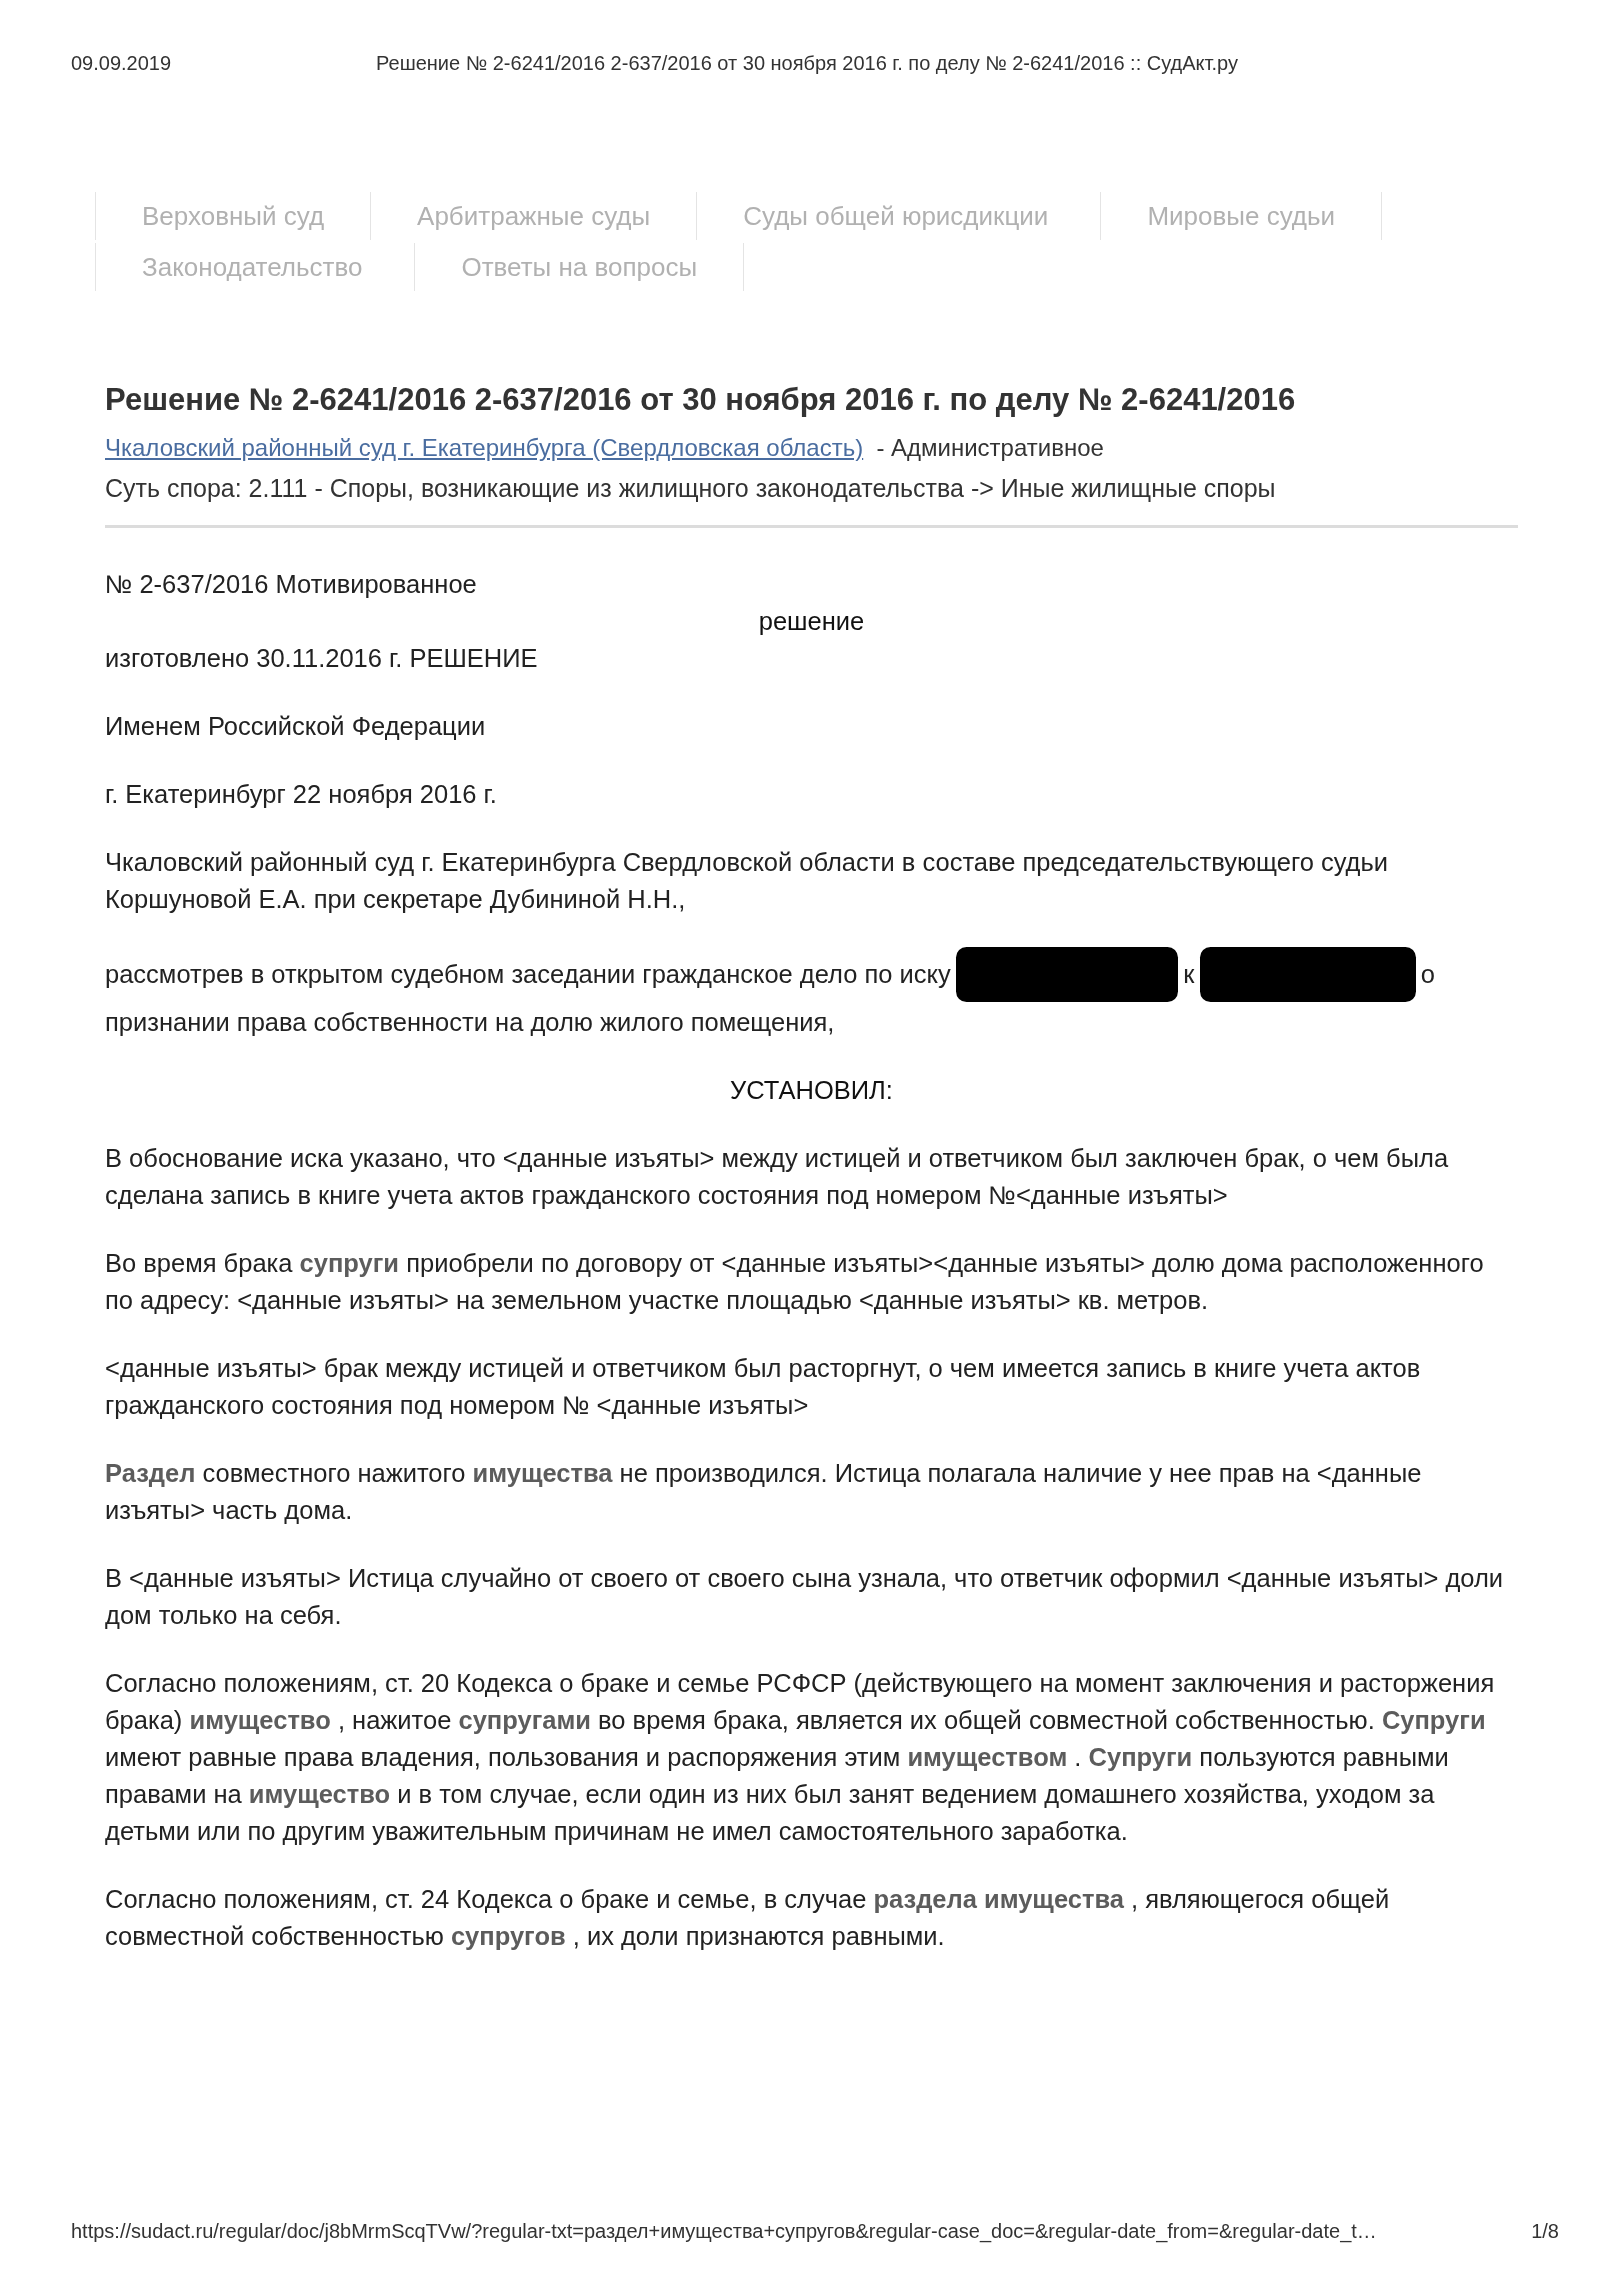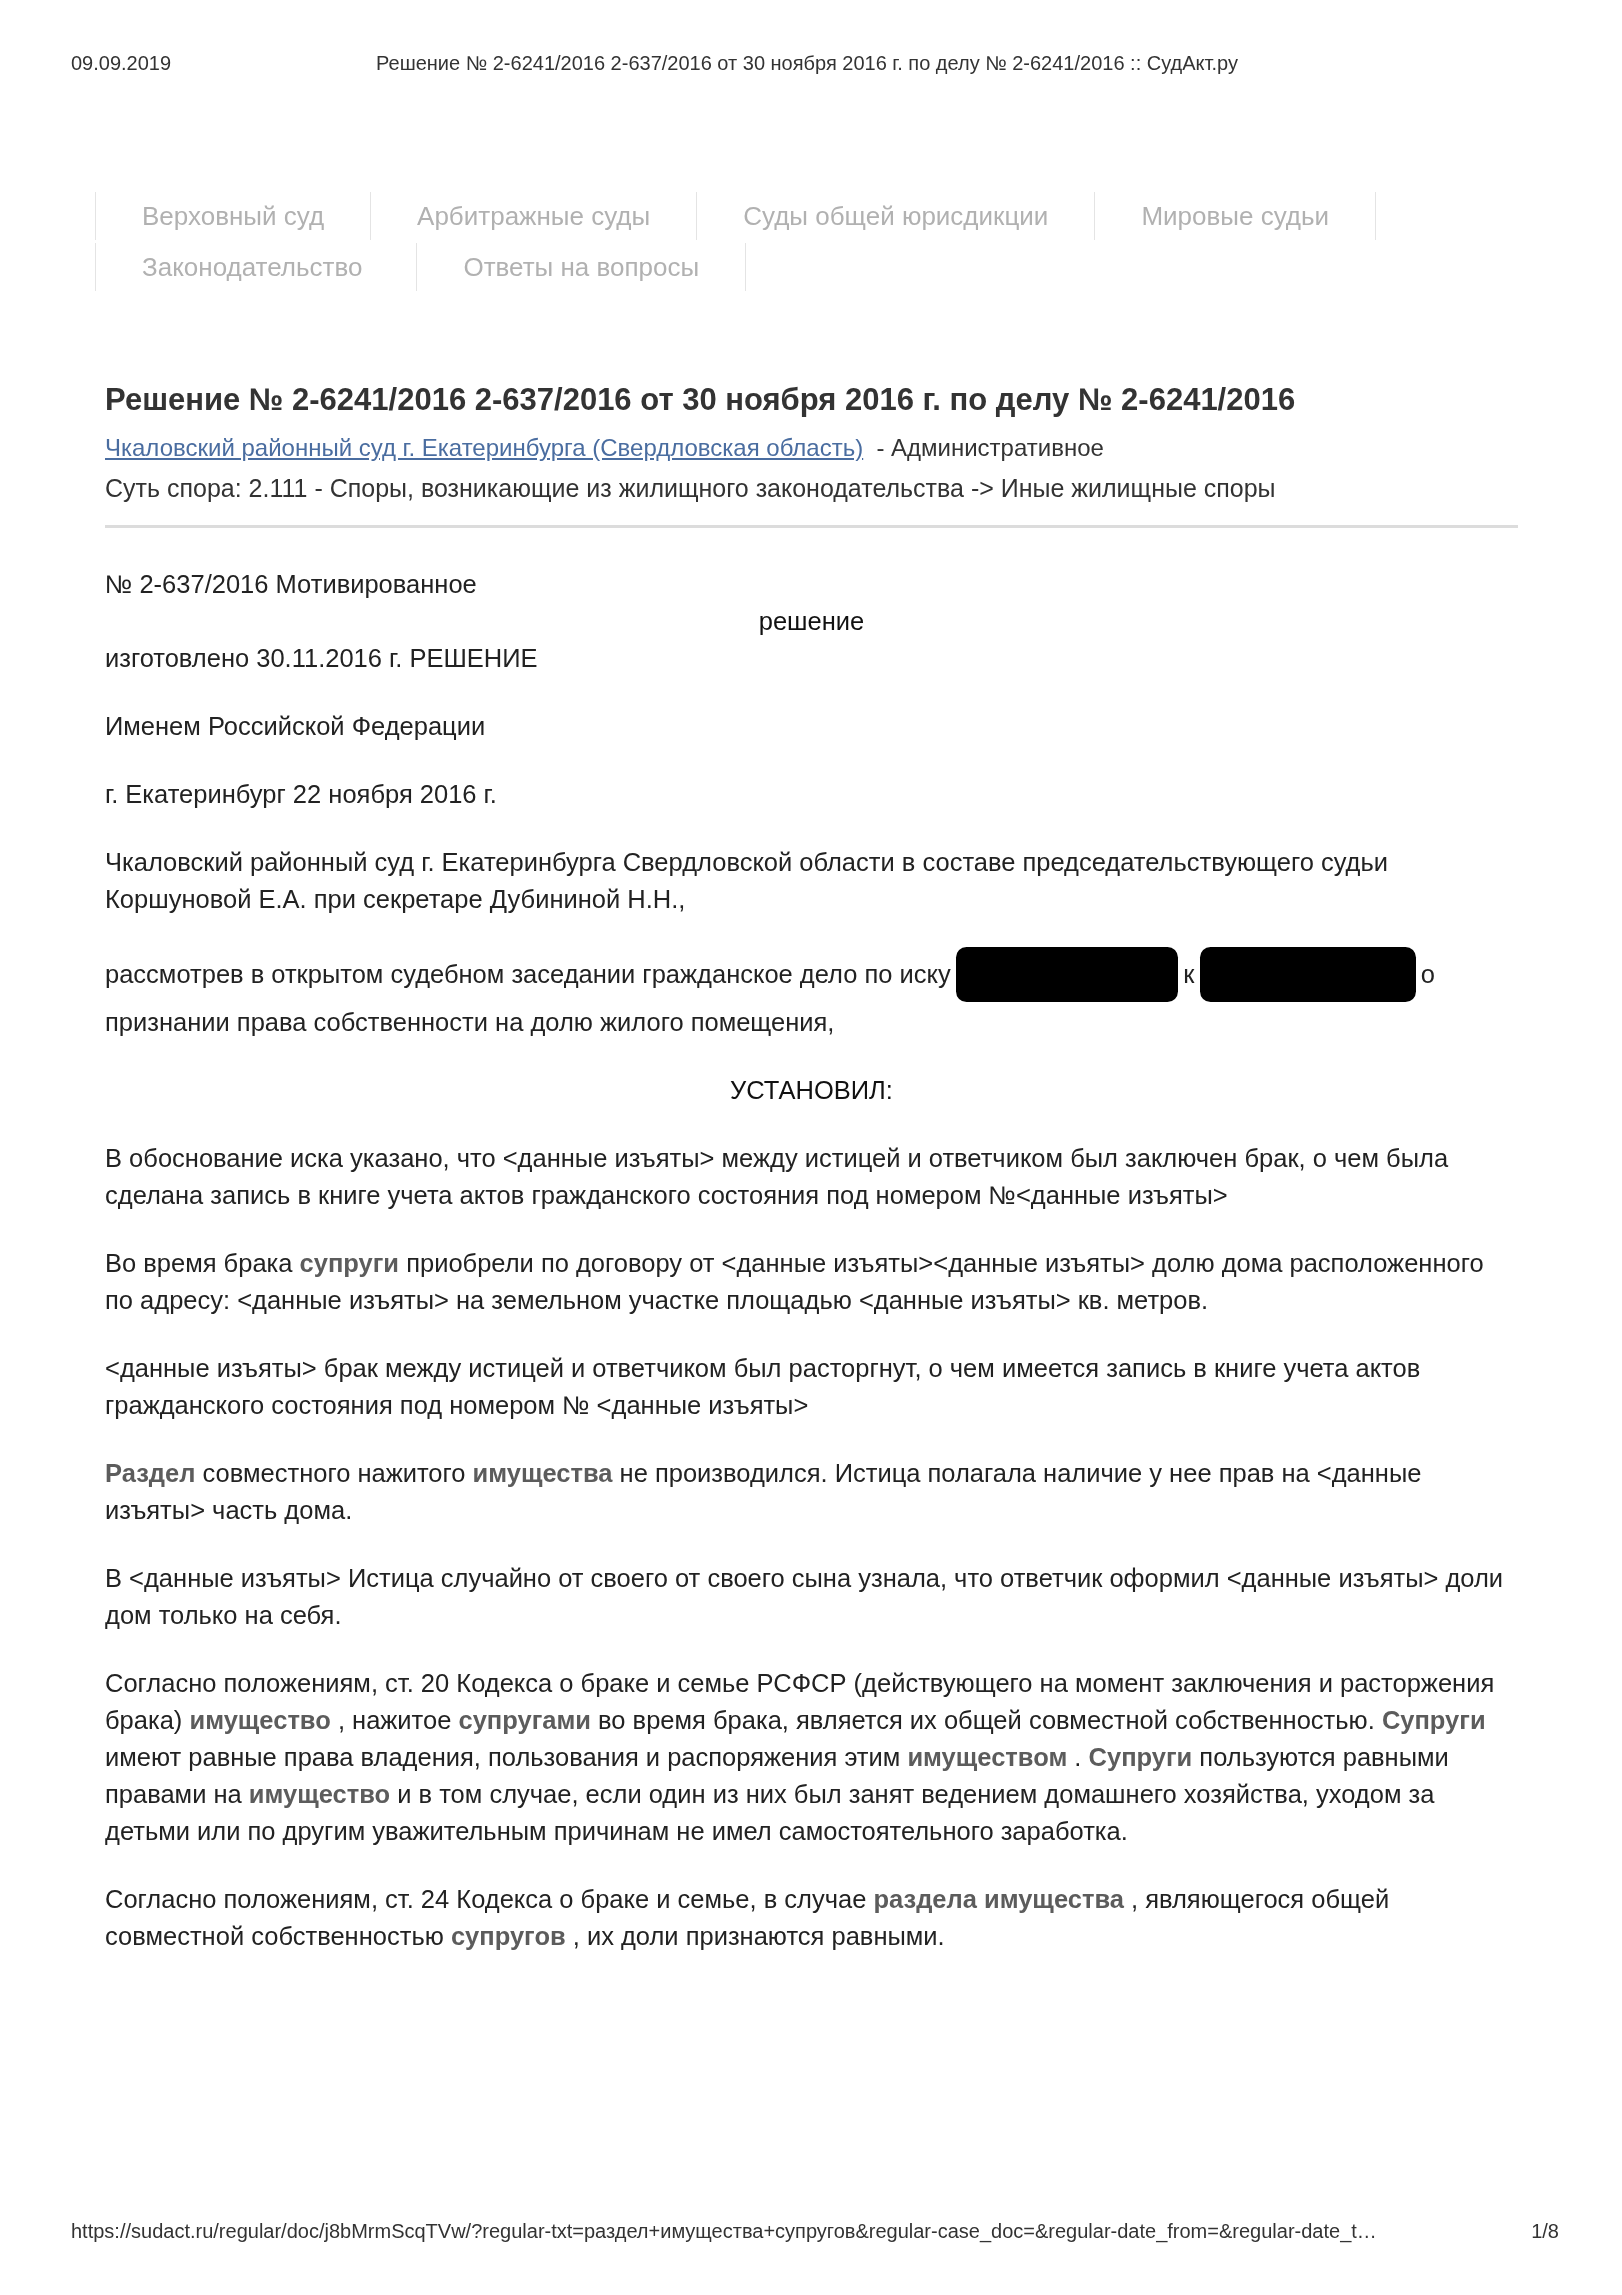--- a/index.html
+++ b/index.html
@@ -27,29 +27,29 @@
   .logo-icon { width:50px; height:51px; flex:0 0 auto; }
   .logo-text {
     font-family:"Liberation Serif", serif;
     font-size:29.4px; color:#979797;
     margin-left:18.3px; padding-bottom:1.3px;
     white-space:nowrap;
   }
   
   .nav { position:absolute; top:192px; left:95px; }
   .nav-row { display:flex; }
-  .nav-row + .nav-row { margin-top:3.3px;gap:8px; }
+  .nav-row + .nav-row { margin-top:3.3px; }
   .nav-item {
     display:flex; align-items:center;
     height:48px; padding:0 46px;
     border-left:0.7px solid #e4e4e4;
     font-size:26px; color:#b1b1b1;
     white-space:nowrap; cursor:pointer;
   }
-  .nav-item:last-child { border-right:0.7px solid #e4e4e4; }
+  .nav-item:last-child { border-right:0.7px solid #e4e4e4;margin-left:6px; }
   
   .content { position:absolute; top:381px; left:105px; width:1413px; }
   h1.doc-title {
     font-size:31px; line-height:38px; font-weight:bold; color:#333;
     margin-bottom:13px;
   }
   .meta { font-size:24px; line-height:31px; color:#333; }
   .meta a.court-link { color:#4a6da0; text-decoration:underline; cursor:pointer; }
   .meta .category { margin-left:6.5px; }
   .dispute { font-size:25px; line-height:33px; color:#333; margin-top:9.2px; }

